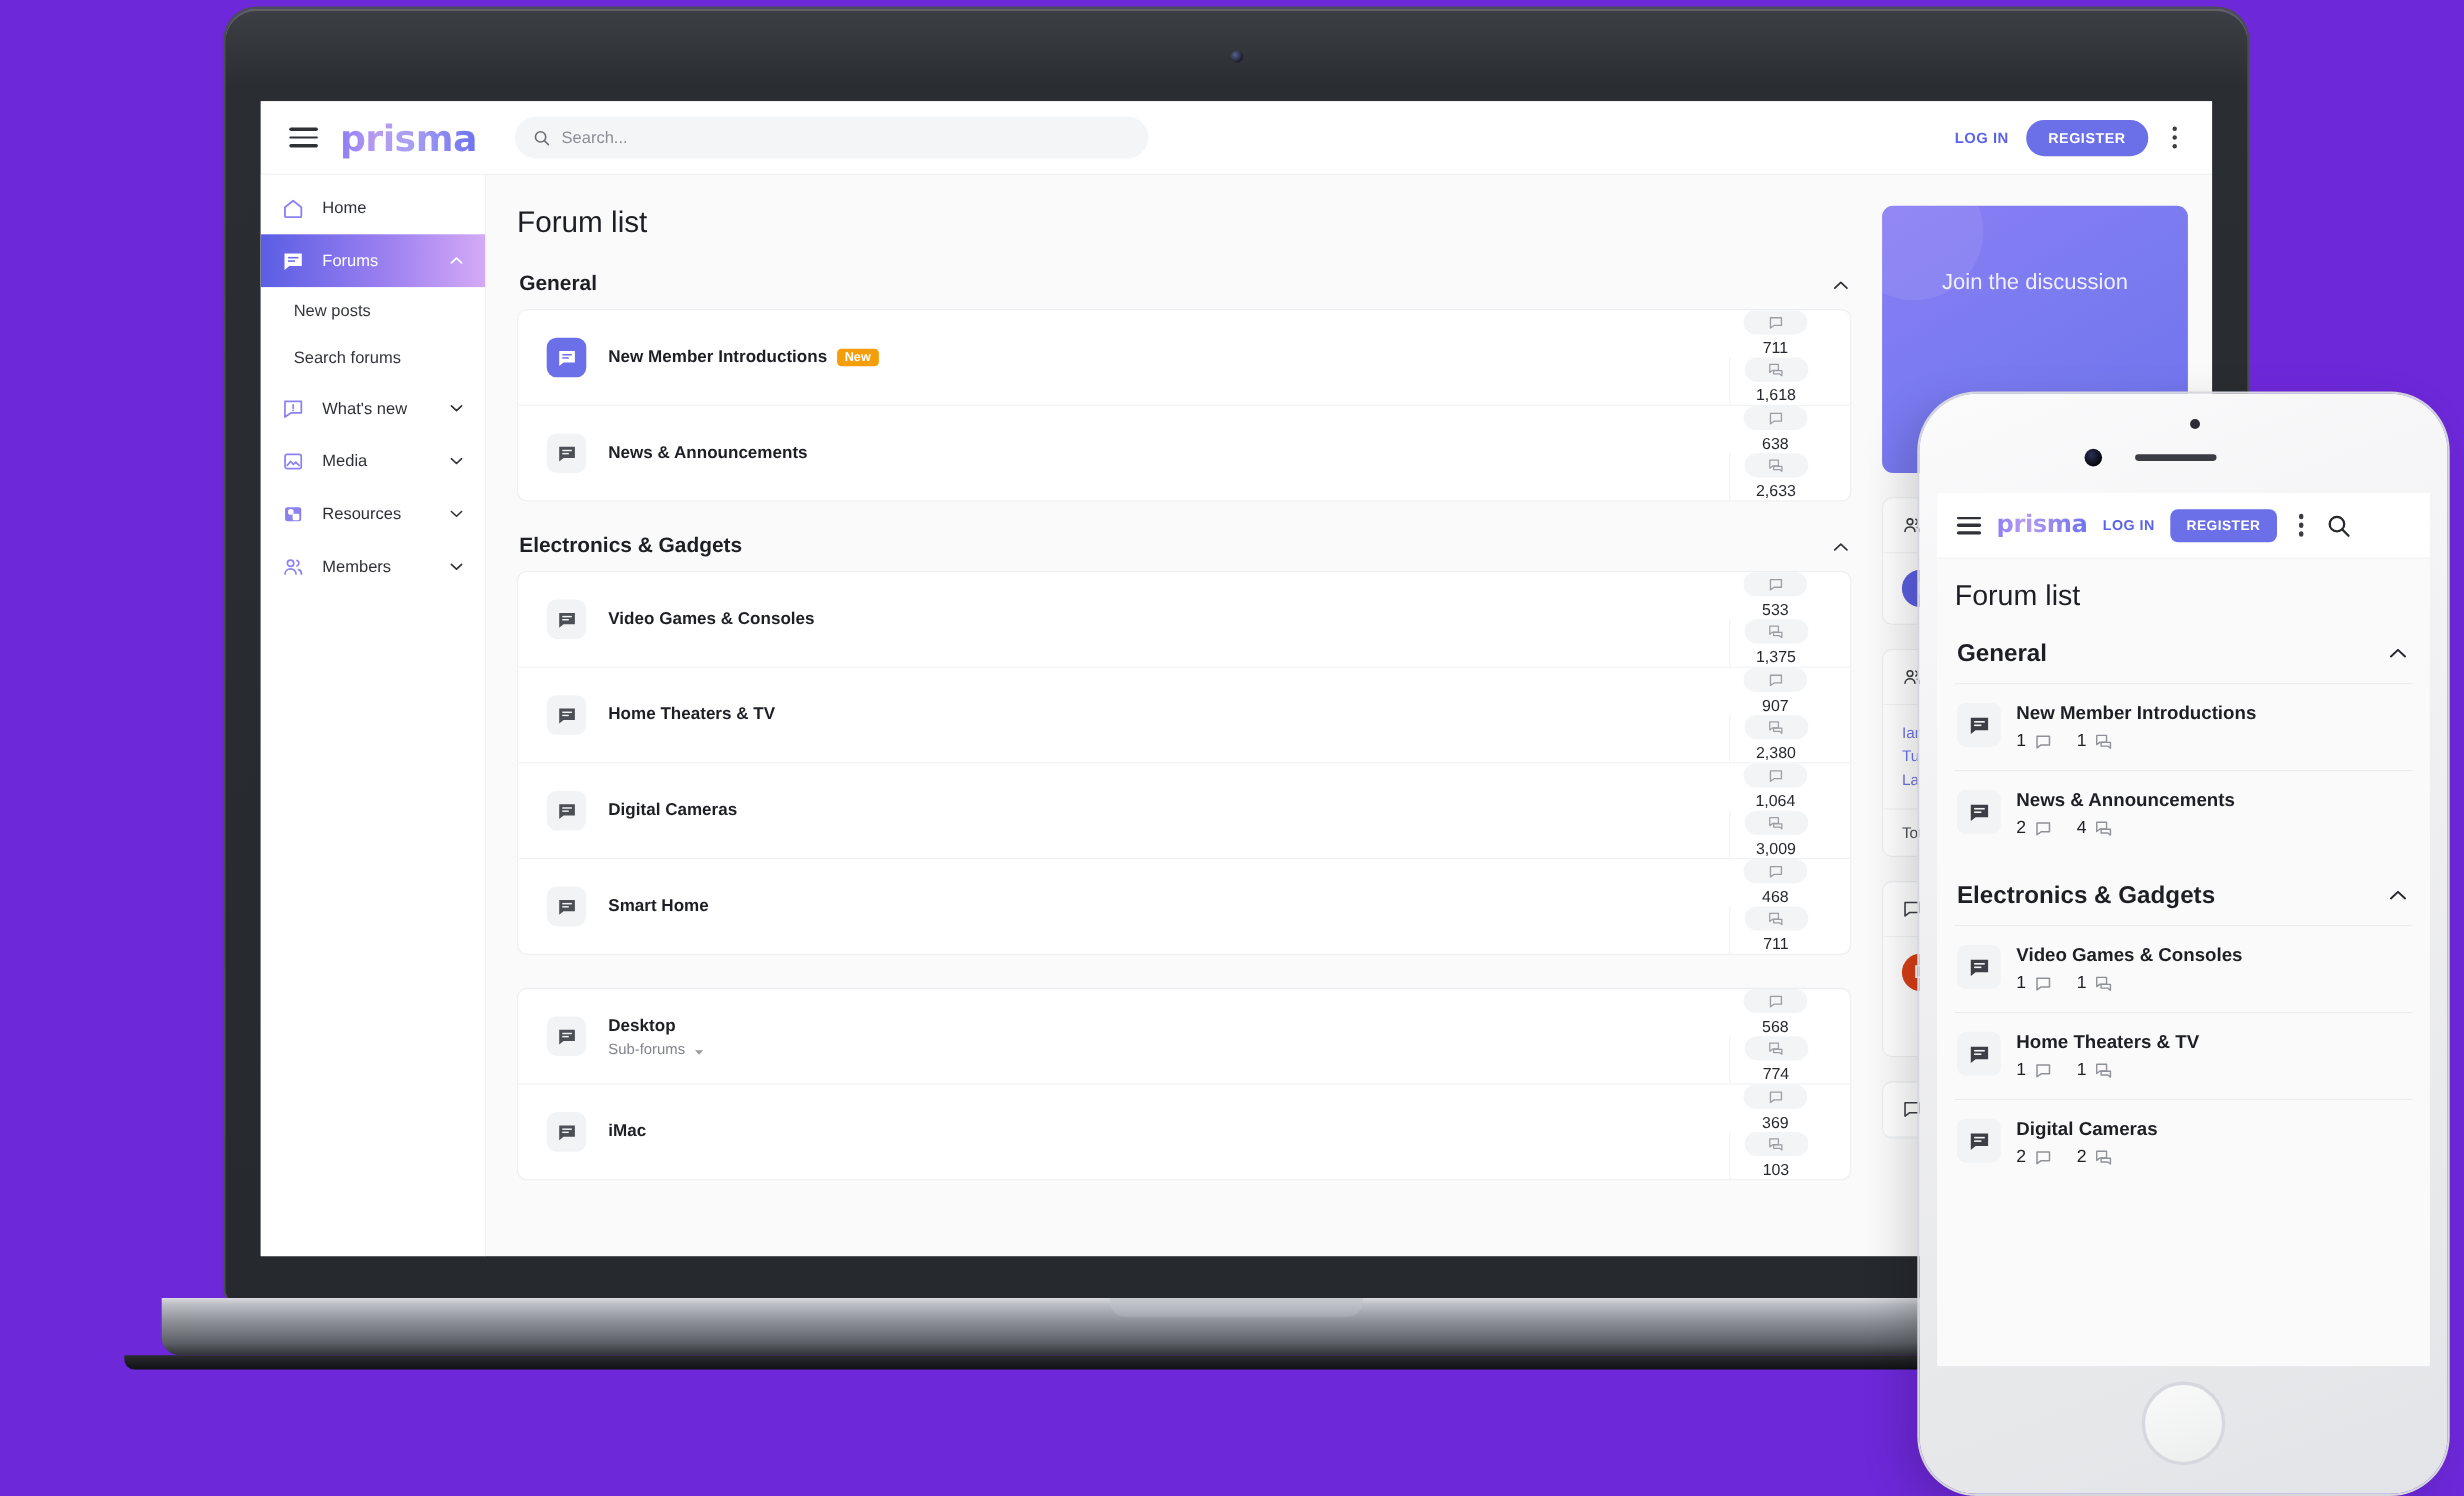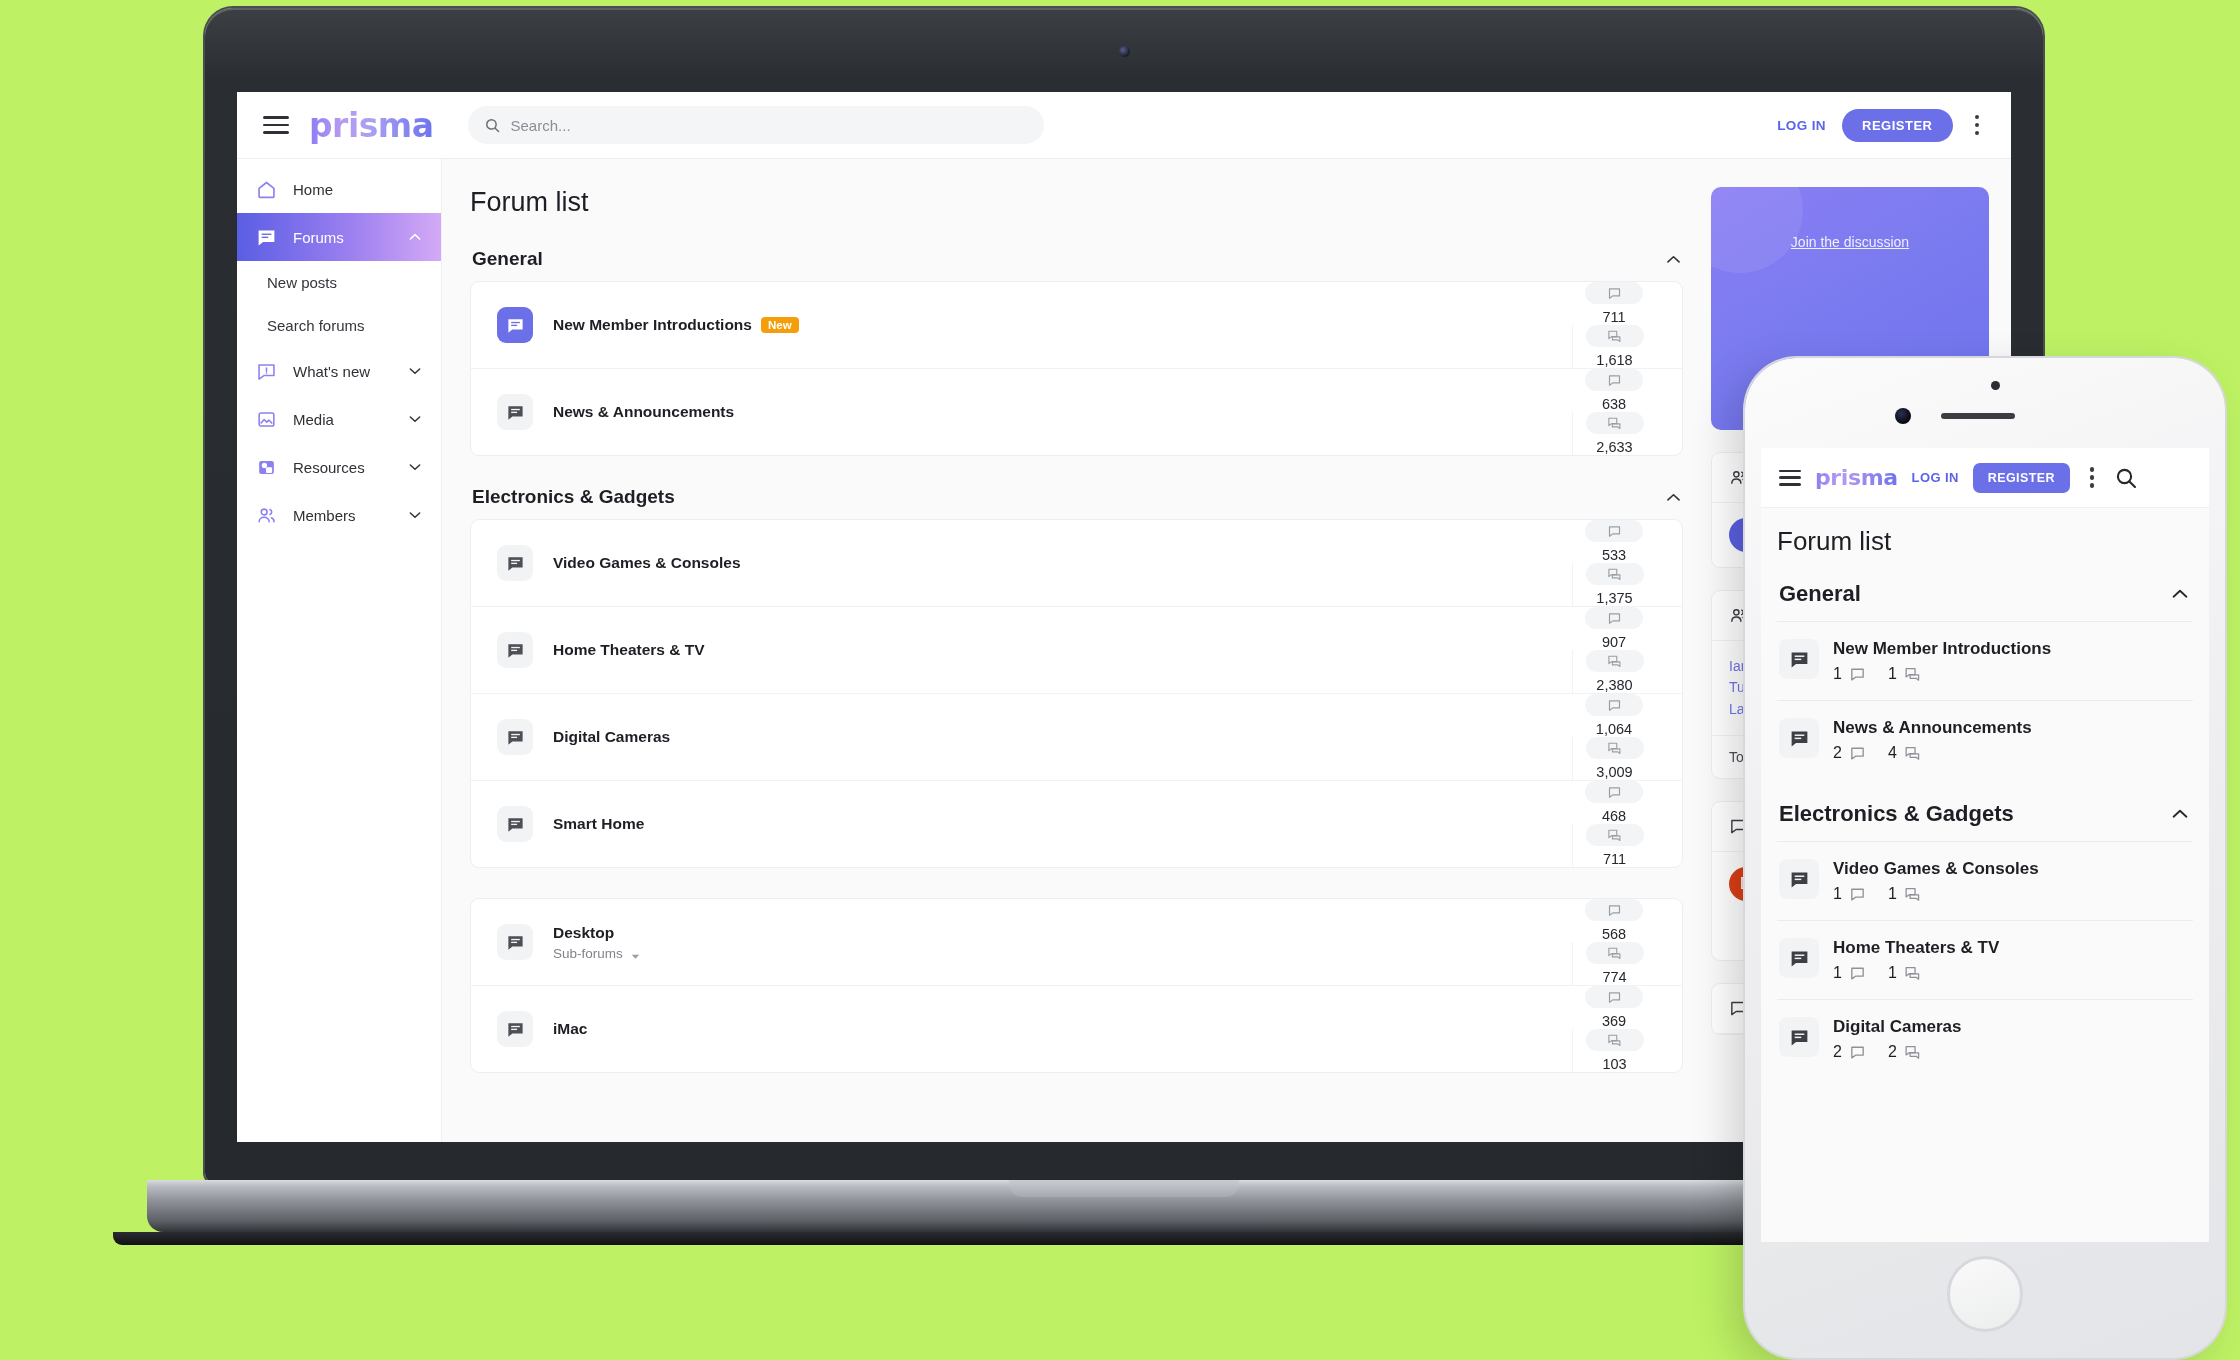--- a/index.html
+++ b/index.html
@@ -2,21 +2,21 @@
 <html><head>
 <meta charset="utf-8">
 <style>
   * { box-sizing: border-box; margin: 0; padding: 0; }
   html, body {
     width: 2240px; height: 1360px;
     background: #ffffff;
     font-family: "Liberation Sans", sans-serif;
     overflow: hidden;
   }
-  .stage { position: relative; width: 2240px; height: 1360px; background:#bef264; }
+  .stage { position: relative; width: 2240px; height: 1360px; background:#6d28d9; }
 
   
   .laptop { position: absolute; left: 205px; top: 8px; width: 1838px; height: 1175px; }
   .laptop-lid {
     position: absolute; inset: 0;
     background: linear-gradient(180deg, #3c3f44 0%, #2a2d31 6%, #26292d 100%);
     border-radius: 28px 28px 10px 10px;
     box-shadow: 0 2px 0 rgba(255,255,255,.18) inset, 0 0 0 2px #4a4e54;
   }
   .laptop-screen {
@@ -130,21 +130,21 @@
   
   .rail { width: 300px; flex: 0 0 300px; padding: 28px 22px 0 0; }
   .promo {
     background: linear-gradient(150deg,#8a7df3 0%, #7b7bf0 45%, #6e72ec 100%);
     border-radius: 10px; height: 243px; color:#fff; text-align:center;
     padding: 44px 26px 0; position:relative; overflow:hidden; margin-bottom: 22px;
   }
   .promo .blob1 { position:absolute; left:-34px; top:-40px; width:126px; height:126px; border-radius:50%; background:rgba(255,255,255,.08);}
   .promo .blob2 { position:absolute; left:84px; top:172px; width:120px; height:120px; border-radius:50%; background:rgba(255,255,255,.09);}
   .promo h3 { font-size: 26px; font-weight:700; line-height:1.26; position:relative; }
-  .promo p { font-size: 14px; margin-top: 2px; color:rgba(255,255,255,.88); line-height:1.4; position:relative;text-decoration:underline;}
+  .promo p { font-size: 20px; margin-top: 12px; color:rgba(255,255,255,.88); line-height:1.4; position:relative;}
   .card { background:#fff; border:1px solid #eceef1; border-radius:9px; margin-bottom: 22px; overflow:hidden; }
   .card-head { display:flex; align-items:center; gap:12px; padding: 15px 17px; font-size:15px; font-weight:700; color:#1d1f24; border-bottom:1px solid #f1f2f4;}
   .card-body { padding: 15px 17px; }
   .staff-row { display:flex; gap:12px; align-items:center; }
   .av { width: 34px; height:34px; border-radius:50%; background:#5b5fe0; color:#fff; display:flex; align-items:center; justify-content:center; font-size:17px; flex:0 0 34px;}
   .av.red { background:#d93f15; }
   .staff-name { font-size:14px; color:#5b63e8; font-weight:600;}
   .staff-role { font-size:13px; color:#7d8086; margin-top:2px;}
   .memlist { font-size:14px; color:#6f74e4; line-height:1.52; }
   .memtotal { font-size:14px; color:#4a4d53; padding: 13px 17px; border-top:1px solid #f1f2f4;}

